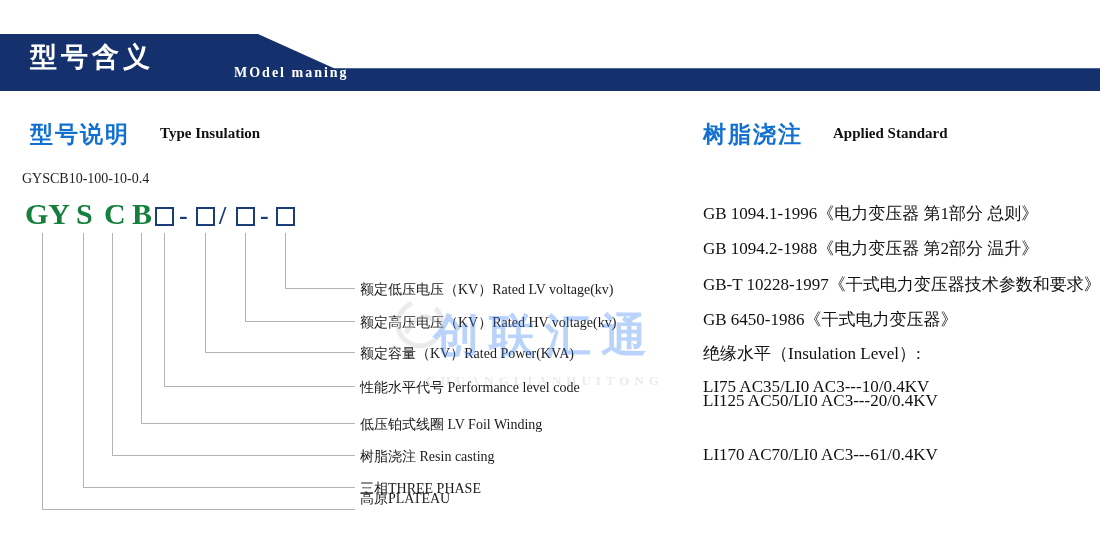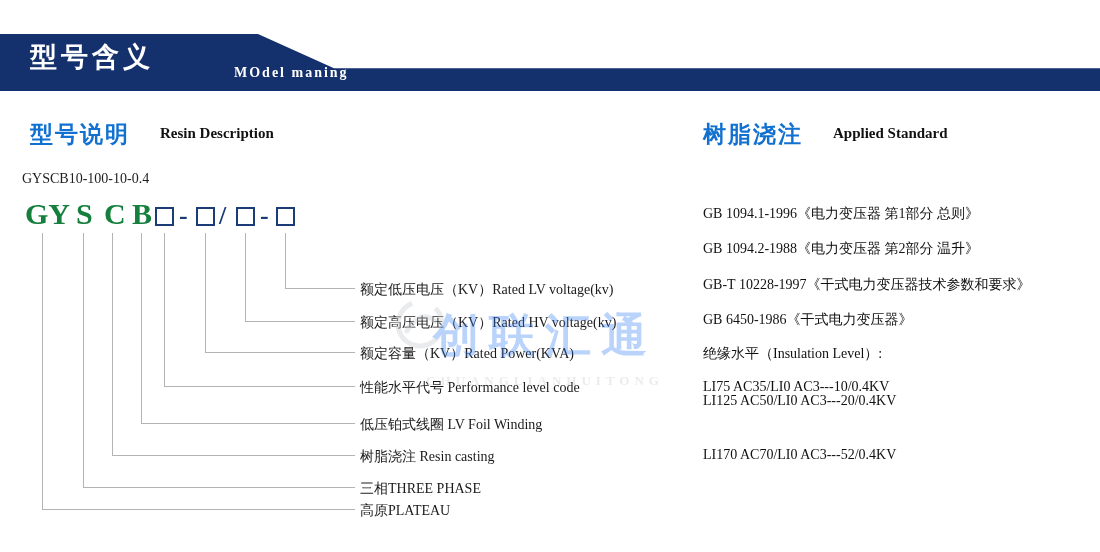--- a/index.html
+++ b/index.html
@@ -83,21 +83,21 @@
   
   .code-label {
     position: absolute; left: 360px;
     color: #1a1a1a; font-size: 14px; line-height: 17px;
     white-space: nowrap;
   }
 
   
   .standard-row {
     position: absolute; left: 703px;
-    color: #111111; font-size: 14px; line-height: 19px;
+    color: #111111; font-size: 17px; line-height: 19px;
     white-space: nowrap;
   }
 
   
   .watermark {
     position: absolute; left: 375px; top: 258px;
     width: 340px; height: 170px;
     display: flex; flex-direction: column; align-items: center; justify-content: center;
     opacity: 0.35; pointer-events: none;
   }
@@ -113,21 +113,21 @@
 <body>
 
 <div class="page">
 
   <div class="banner">
     <div class="banner-title">型号含义</div>
     <div class="banner-subtitle">MOdel maning</div>
   </div>
 
   <div id="left-heading-zh" class="heading-zh">型号说明</div>
-  <div id="left-heading-en" class="heading-en">Resin Description</div>
+  <div id="left-heading-en" class="heading-en">Type Insulation</div>
   <div id="right-heading-zh" class="heading-zh">树脂浇注</div>
   <div id="right-heading-en" class="heading-en">Applied Standard</div>
 
   <div class="example-code">GYSCB10-100-10-0.4</div>
 
   <span class="code-letter" style="left:25px">GY</span>
   <span class="code-letter" style="left:76px">S</span>
   <span class="code-letter" style="left:104px">C</span>
   <span class="code-letter" style="left:132px">B</span>
   <div class="code-box" style="left:155px"></div>
@@ -147,30 +147,30 @@
   <div class="conn" style="left:245px; top:233px; width:110px; height:89px"></div>
   <div class="conn" style="left:285px; top:233px; width:70px;  height:56px"></div>
 
   <div class="code-label" style="top:281px">额定低压电压（KV）Rated LV voltage(kv)</div>
   <div class="code-label" style="top:314px">额定高压电压（KV）Rated HV voltage(kv)</div>
   <div class="code-label" style="top:345px">额定容量（KV）Rated Power(KVA)</div>
   <div class="code-label" style="top:379px">性能水平代号 Performance level code</div>
   <div class="code-label" style="top:416px">低压铂式线圈 LV Foil Winding</div>
   <div class="code-label" style="top:448px">树脂浇注 Resin casting</div>
   <div class="code-label" style="top:480px">三相THREE PHASE</div>
-  <div class="code-label" style="top:502px">高原PLATEAU</div>
+  <div class="code-label" style="top:490px">高原PLATEAU</div>
 
   <div class="standard-row" style="top:204px">GB 1094.1-1996《电力变压器 第1部分 总则》</div>
   <div class="standard-row" style="top:239px">GB 1094.2-1988《电力变压器 第2部分 温升》</div>
   <div class="standard-row" style="top:275px">GB-T 10228-1997《干式电力变压器技术参数和要求》</div>
   <div class="standard-row" style="top:310px">GB 6450-1986《干式电力变压器》</div>
   <div class="standard-row" style="top:344px">绝缘水平（Insulation Level）:</div>
   <div class="standard-row" style="top:377px">LI75 AC35/LI0 AC3---10/0.4KV</div>
   <div class="standard-row" style="top:391px">LI125 AC50/LI0 AC3---20/0.4KV</div>
-  <div class="standard-row" style="top:445px">LI170 AC70/LI0 AC3---52/0.4KV</div>
+  <div class="standard-row" style="top:445px">LI170 AC70/LI0 AC3---61/0.4KV</div>
 
   <div class="watermark">
     <svg class="watermark-icon" viewBox="0 0 54 54">
       <circle cx="27" cy="27" r="22" fill="none" stroke="#c4c8ce" stroke-width="5" stroke-dasharray="95 25"></circle>
       <path d="M14 34 Q27 12 42 24" fill="none" stroke="#c4c8ce" stroke-width="5" stroke-linecap="round"></path>
     </svg>
     <div class="watermark-zh">创联汇通</div>
     <div class="watermark-en">CHUANGLIANHUITONG</div>
   </div>
 

